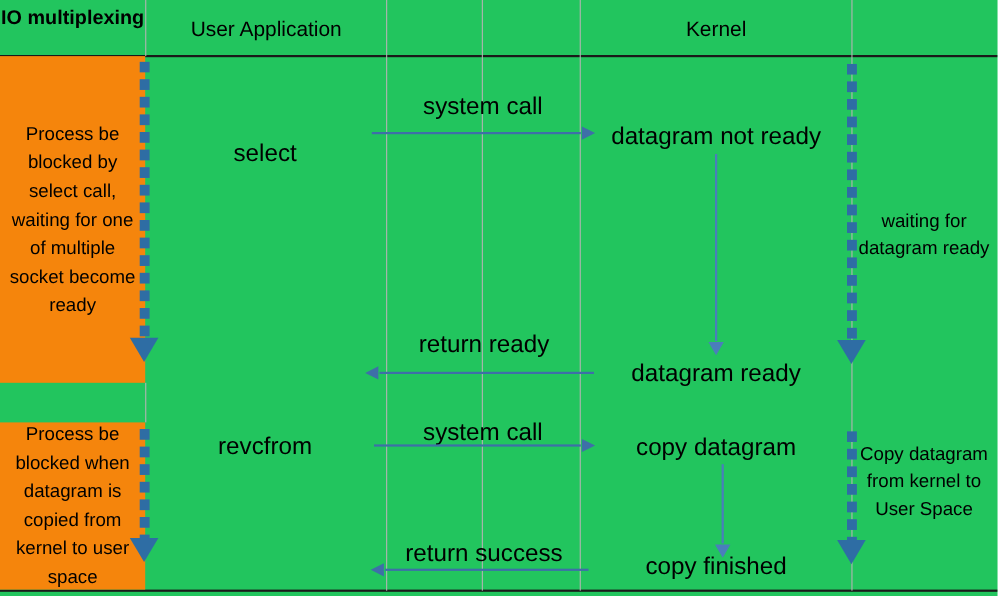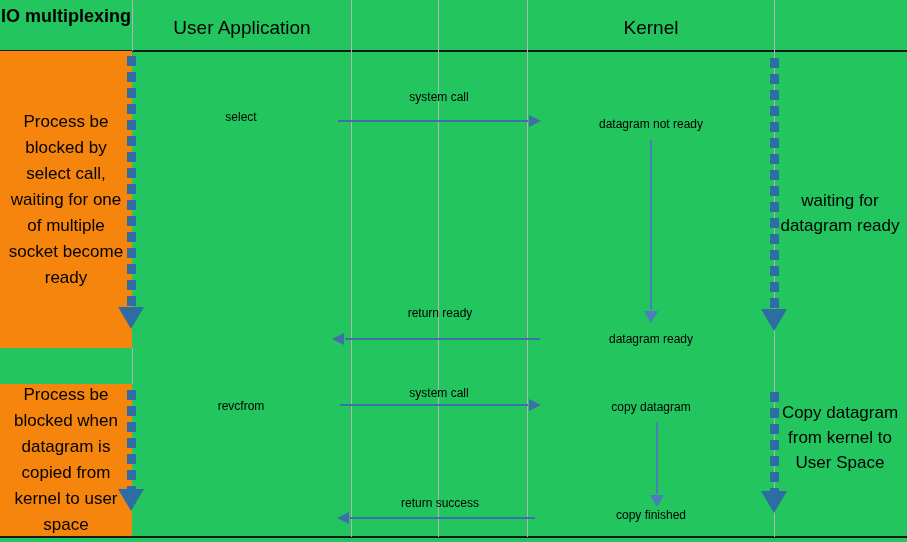--- a/index.html
+++ b/index.html
@@ -56,21 +56,21 @@
     text-align:center;
     color:#000000;
     font-size:17px;
     line-height:26px;
   }
 
   
   .lbl{
     position:absolute;
     color:#000000;
-    font-size:12px;
+    font-size:22px;
     line-height:22px;
     white-space:nowrap;
   }
   .lbl.c{transform:translateX(-50%);}
 
   .side{
     position:absolute;
     text-align:center;
     color:#000000;
     font-size:17px;
@@ -168,21 +168,21 @@
 
   <div class="dashline" style="left:127px;top:390px;height:100px;"></div>
   <div class="dashhead" style="left:118px;top:489px;"></div>
 
   <div class="dashline" style="left:770px;top:58px;height:252px;"></div>
   <div class="dashhead" style="left:761px;top:309px;"></div>
 
   <div class="dashline" style="left:770px;top:392px;height:100px;"></div>
   <div class="dashhead" style="left:761px;top:491px;"></div>
 
-  <div class="lbl c" style="left:241px;top:106px;">
+  <div class="lbl c" style="left:241px;top:128px;">
     <span>select</span>
   </div>
 
   <div class="lbl c" style="left:439px;top:86px;">
     <span>system call</span>
   </div>
 
   <div class="harrow right" style="left:338px;top:120px;width:190px;">
     <span class="head"></span>
   </div>

